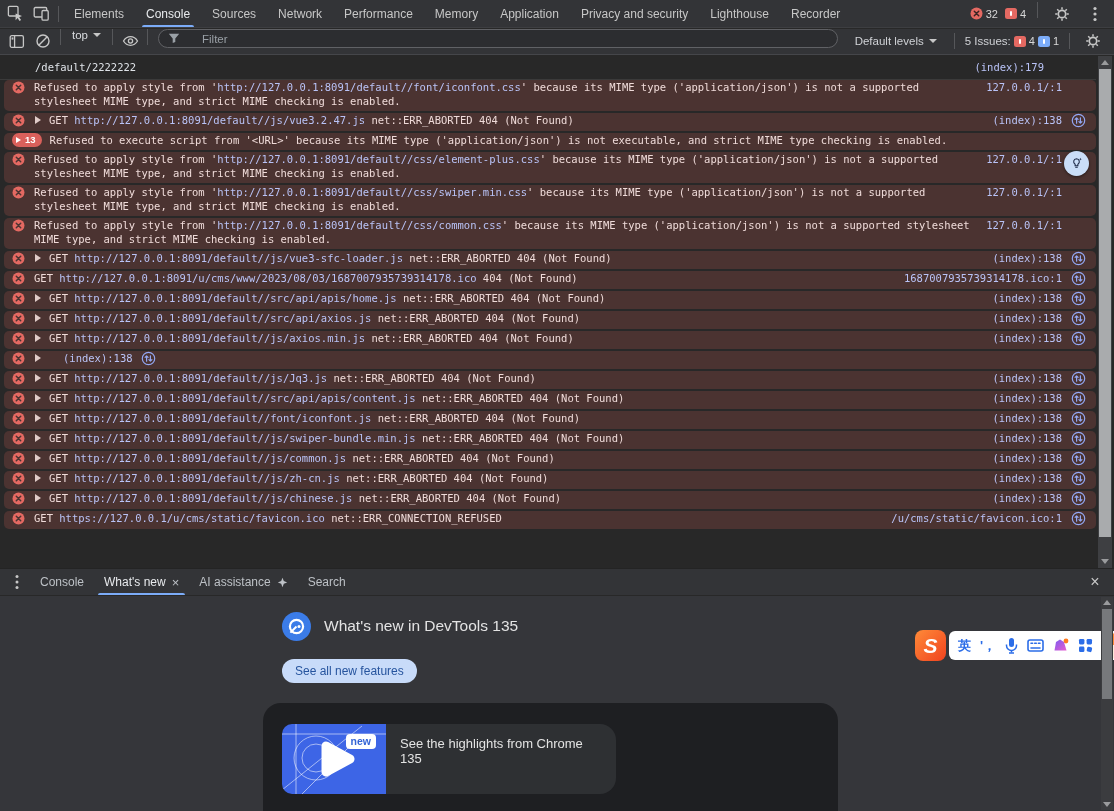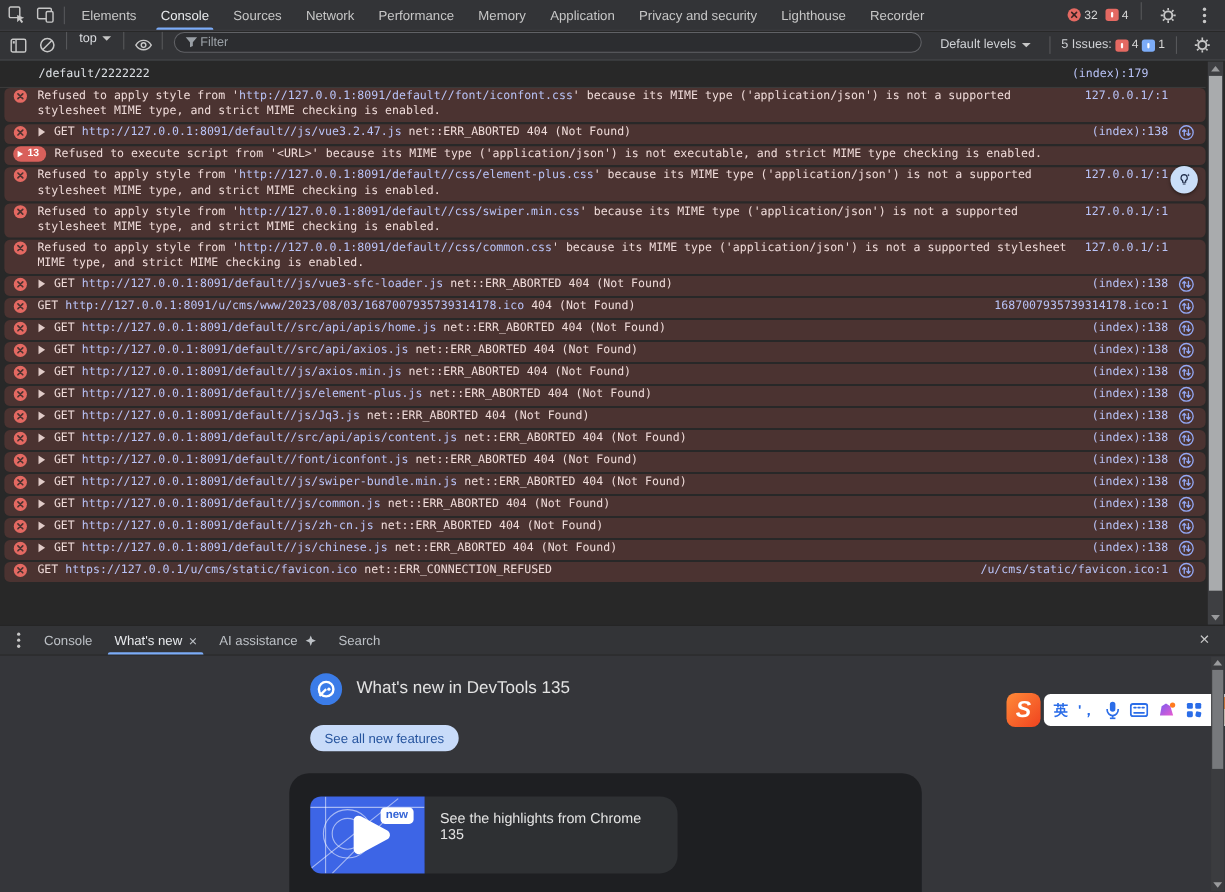--- a/index.html
+++ b/index.html
@@ -18,21 +18,21 @@
 .top-right{margin-left:auto;display:flex;gap:7px}
 .badge-group{display:flex;align-items:center;gap:3px;font-size:11px;color:#d7d7d7}
 .issue-sq{width:12px;height:11px;border-radius:2.5px;display:inline-flex;align-items:center;justify-content:center;flex:none}
 .issue-sq::after{content:"";width:2px;height:5px;background:#fff;border-radius:1px}
 .issue-red{background:#e46962}.issue-blue{background:#7cacf8}
 
 
 .console-toolbar{position:absolute;top:29px;left:0;width:1114px;height:26px;background:#333437;border-bottom:1px solid #45464a;display:flex;align-items:flex-start;padding:0 8px 0 4px}
 .ctx{font-size:11.5px;color:#dadce0;display:flex;align-items:center;gap:5px;padding:0 7px;white-space:nowrap}
 .caret-down{width:0;height:0;border-left:4px solid transparent;border-right:4px solid transparent;border-top:4.5px solid #c7c7c7}
-.filter-pill{flex:1;height:19px;margin:0 10px 0 6px;background:#2c2d30;border:1px solid #606165;border-radius:10px;display:flex;align-items:center;padding:0 9px;gap:2px;font-size:11.5px;color:#9aa0a6;min-width:0}
+.filter-pill{flex:1;height:19px;margin:0 10px 0 6px;background:#2c2d30;border:1px solid #606165;border-radius:10px;display:flex;align-items:center;padding:0 9px;gap:22px;font-size:11.5px;color:#9aa0a6;min-width:0}
 .right-cluster{display:flex;align-items:center;gap:6px;white-space:nowrap}
 .lbl{font-size:11.5px;color:#d0d2d6}
 
 
 .messages{position:absolute;top:56px;left:0;width:1114px;height:512px;background:#282828;padding:1px 18px 0 0;overflow:hidden}
 .msg-row{display:flex;align-items:flex-start;margin:0 0 2px 4px;padding:0 6px 3px 8px;border-radius:5px;font-family:"DejaVu Sans Mono",monospace;font-size:10.5px;line-height:14px}
 .msg-row.error{background:#4b3331;color:#efdbd9}
 .msg-row.log{color:#dfe3e8;border-radius:0;margin:0;padding:3px 24px 4px 35px;border-bottom:1px solid #3a3a3a}
 .err-icon{flex:none;width:13px;height:13px;margin:1px 9px 0 0}
 .tri{flex:none;width:0;height:0;border-top:4px solid transparent;border-bottom:4px solid transparent;border-left:6px solid #e0cbc8;margin:3px 8px 0 1px}
@@ -372,21 +372,20 @@
 
     </span>
   </div>
       <div class="msg-row error">
     <svg class="err-icon" viewBox="0 0 13 13">
           <circle cx="6.5" cy="6.5" r="6" fill="#e46962"></circle>
           <path d="M4.3 4.3l4.4 4.4M8.7 4.3l-4.4 4.4" stroke="#4b3331" stroke-width="1.5" stroke-linecap="round"></path>
         </svg>
     <span class="tri"></span>
 
-    <span class="msg-text"><span class="t-before">GET </span><a class="msg-link">http://127.0.0.1:8091/default//js/element-plus.js</a><span class="t-after"> net::ERR_ABORTED 404 (Not Found)</span></span>
     <a class="source-link">(index):138</a>
     <span class="icon-slot">
       <svg class="net-ic" width="15" height="15" viewBox="0 0 15 15">
             <circle cx="7.5" cy="7.5" r="6.2" fill="none" stroke="#93a7f3" stroke-width="1.2"></circle>
             <path d="M5.6 10.2V4.9M5.6 4.9L4.1 6.4M5.6 4.9l1.5 1.5M9.4 4.8v5.3M9.4 10.1l-1.5-1.5M9.4 10.1l1.5-1.5" fill="none" stroke="#93a7f3" stroke-width="1.2" stroke-linecap="round"></path>
           </svg>
 
     </span>
   </div>
       <div class="msg-row error">

